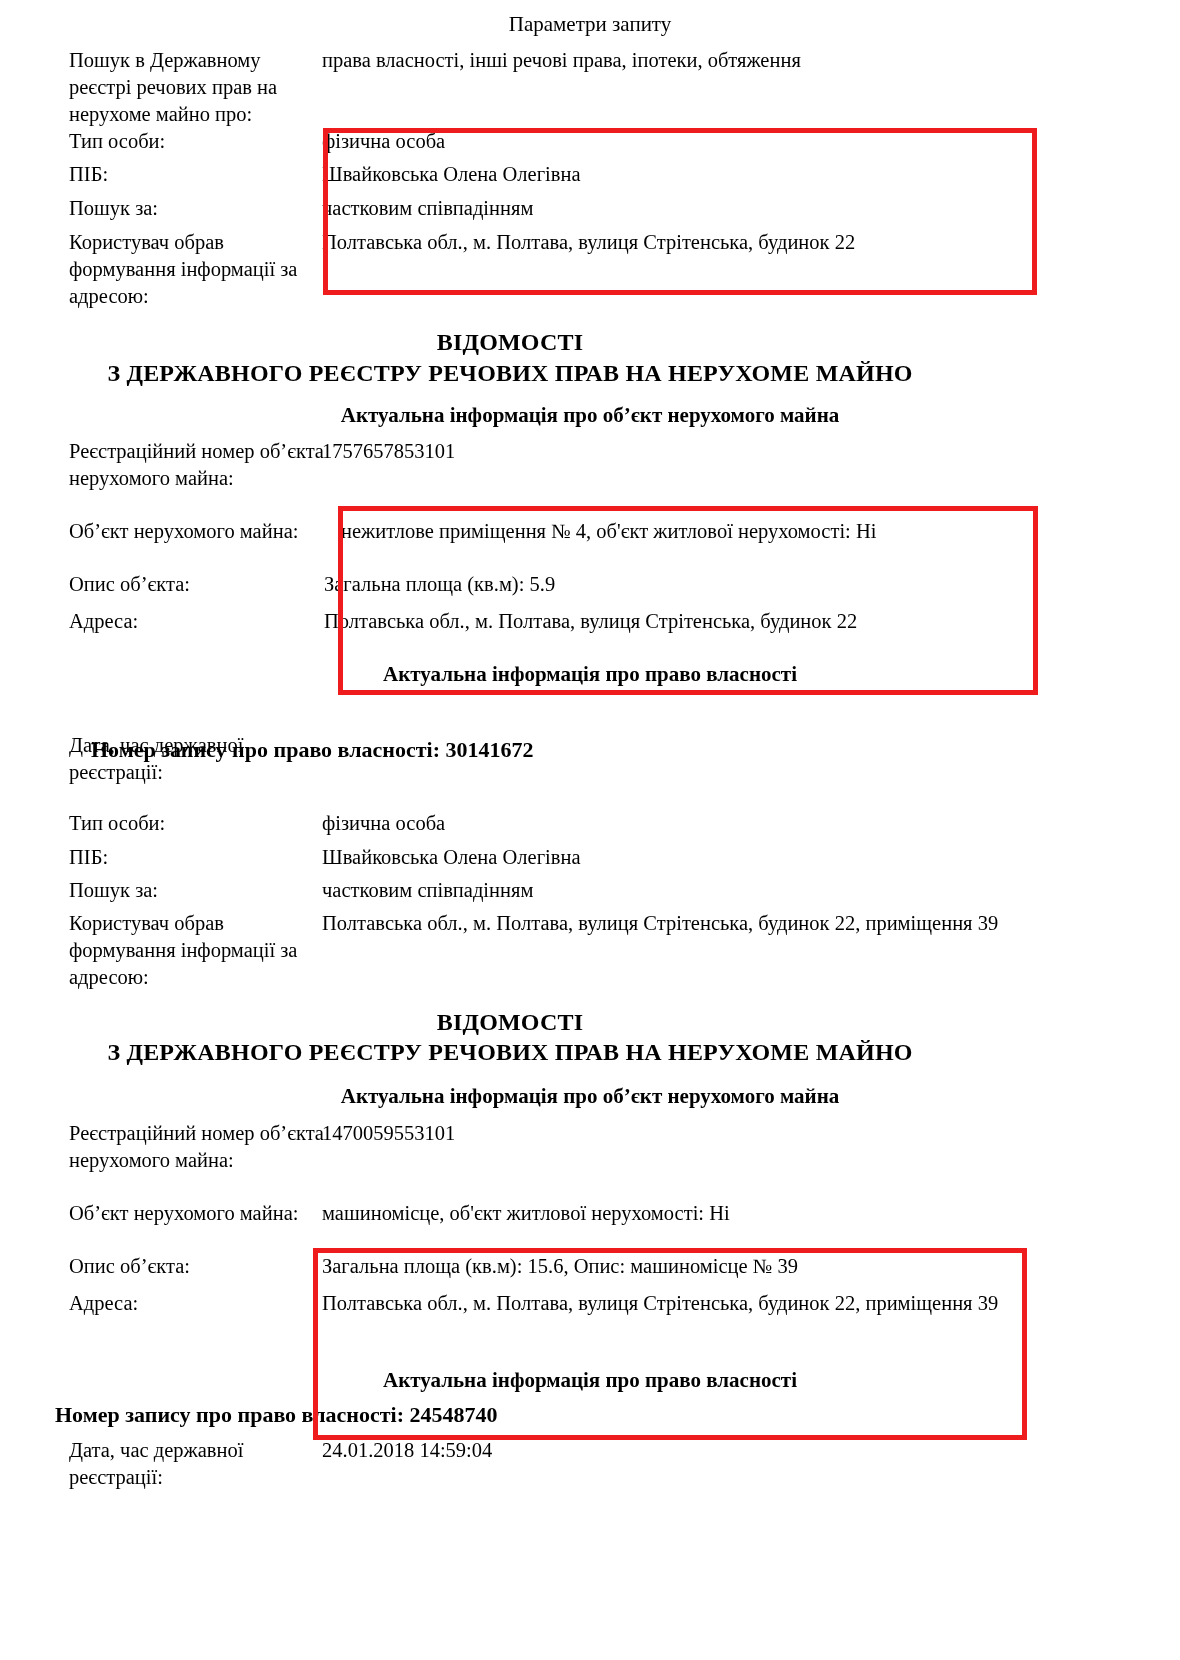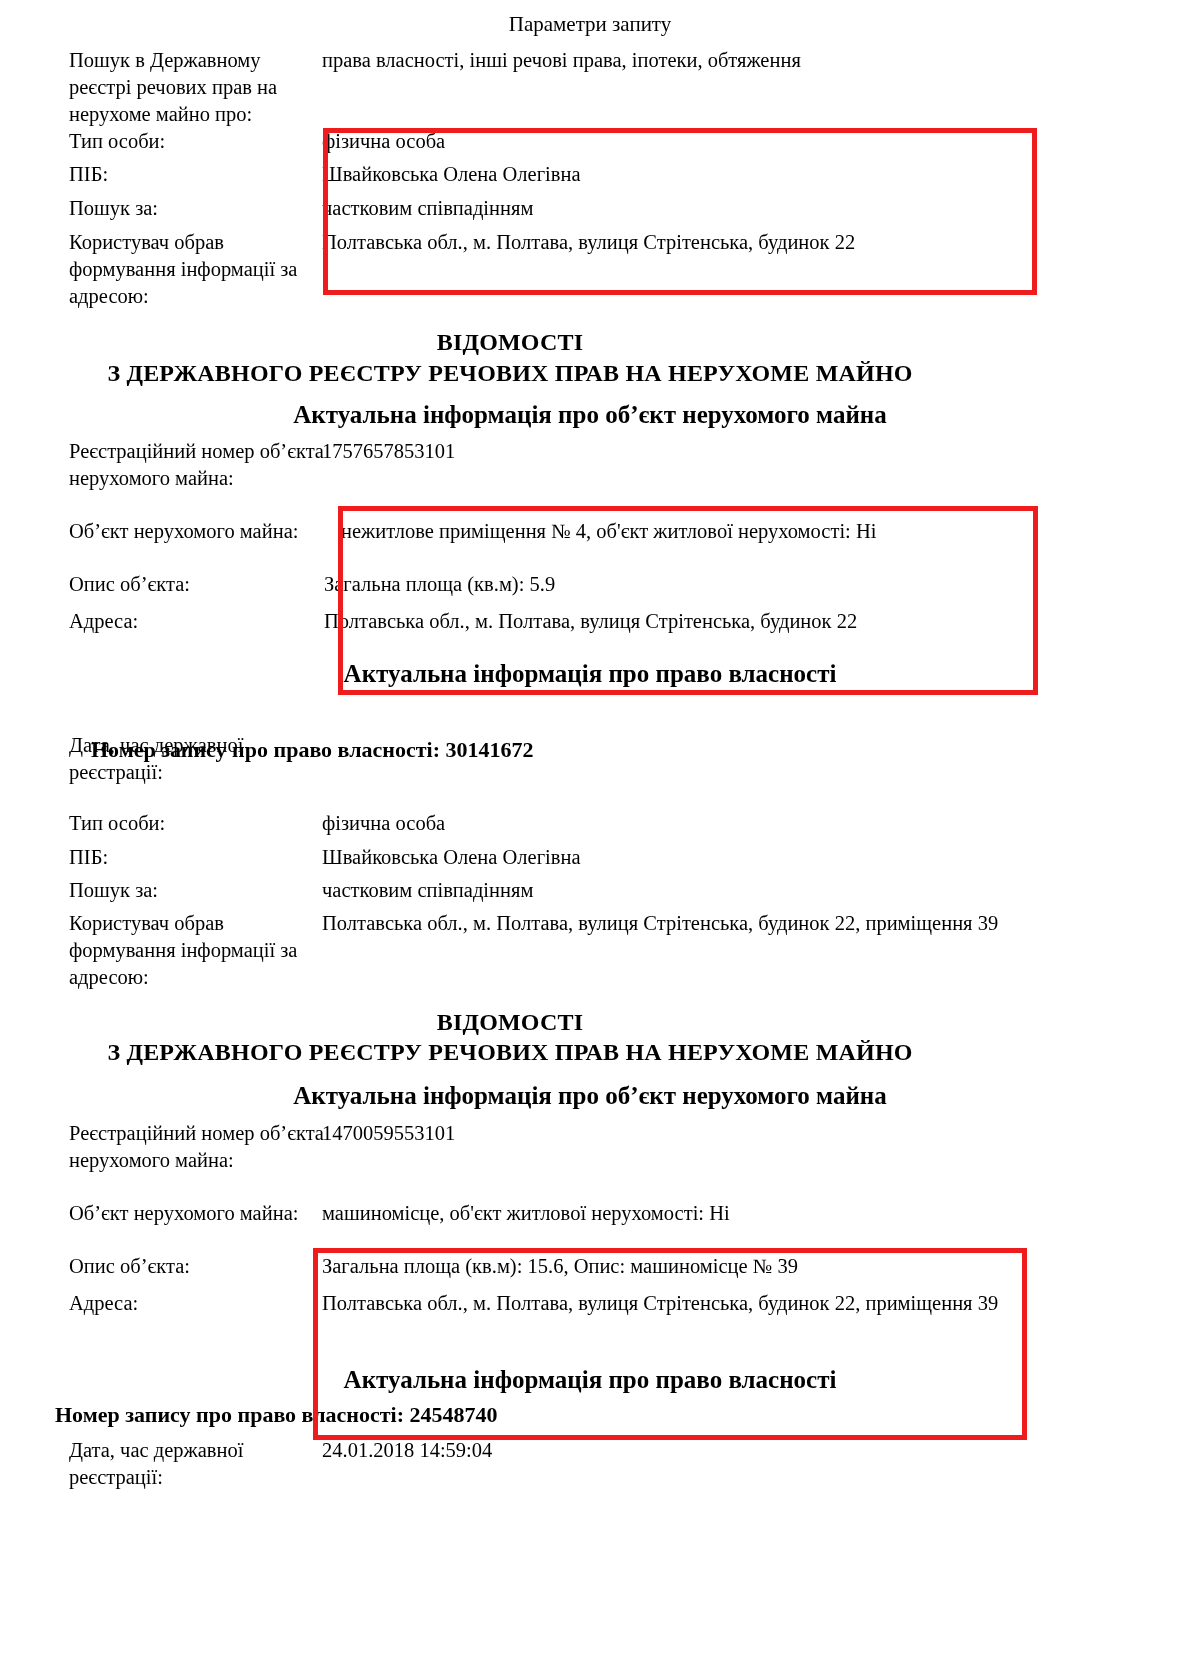--- a/index.html
+++ b/index.html
@@ -40,21 +40,21 @@
     line-height: 32px;
     letter-spacing: 0.2px;
   }
 
   .sub-head {
     position: absolute;
     left: 0;
     width: 1180px;
     text-align: center;
     font-weight: bold;
-    font-size: 25px;
+    font-size: 21px;
     line-height: 28px;
   }
 
   .record-no {
     position: absolute;
     left: 55px;
     font-weight: bold;
     font-size: 22px;
     line-height: 30px;
   }

